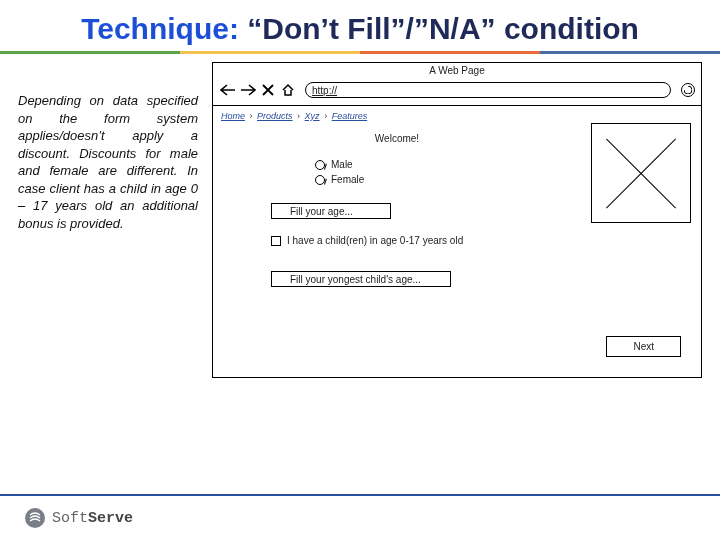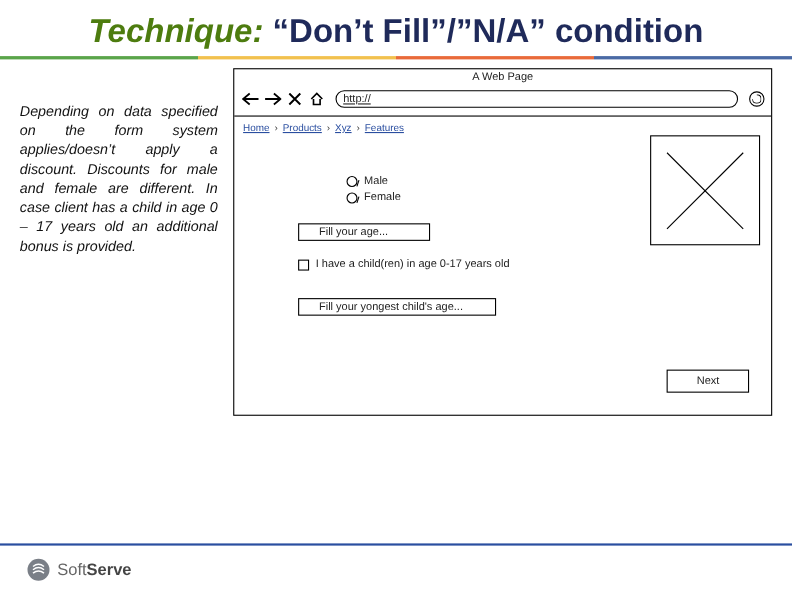--- a/index.html
+++ b/index.html
@@ -11,21 +11,21 @@
     overflow: hidden;
   }
   .slide-title {
     text-align: center;
     padding: 12px 10px 6px;
     font-size: 30px;
     font-weight: 800;
     color: #1f2a5a;
     line-height: 1.1;
   }
-  .slide-title .tt1 { color: #4d7c0f; font-style: italic; }
+  .slide-title .tt1 { color: #1d4ed8; }
   .slide-title .tt2 { color: #1f2a5a; }
   .color-bar {
     height: 3px; width: 100%;
     display: flex;
     margin-bottom: 8px;
   }
   .color-bar div { flex: 1; }
   .cb1 { background: #5aa54a; }
   .cb2 { background: #f2c14e; }
   .cb3 { background: #e96a3a; }
@@ -85,21 +85,21 @@
     border-radius: 50%;
     position: relative;
     margin-left: 4px;
     display: inline-flex; align-items: center; justify-content: center;
   }
   .hr1 { position: absolute; top: 42px; left: 0; right: 0; border-top: 1.5px solid #000; }
   .breadcrumb {
     position: absolute; top: 48px; left: 8px;
     font-size: 9px;
   }
-  .breadcrumb a { color: #2a4ea0; text-decoration: underline; cursor: default; }
+  .breadcrumb a { color: #2a4ea0; text-decoration: underline; cursor: default; font-style: italic; }
   .breadcrumb .sep { color: #333; margin: 0 2px; }
   .welcome {
     position: absolute; top: 70px; left: 0; right: 120px;
     text-align: center;
   }
   .bigx {
     position: absolute;
     top: 60px; right: 10px;
     width: 100px; height: 100px;
     border: 1.5px solid #000;
@@ -153,20 +153,21 @@
     border: 1.5px solid #000;
     padding: 4px 26px;
   }
   .footer {
     position: absolute;
     left: 0; right: 0; bottom: 0;
     height: 46px;
     border-top: 2px solid #2a4ea0;
     display: flex; align-items: center;
     padding-left: 24px;
+    font-family: Liberation Mono, monospace;
   }
   .logo-mark {
     width: 22px; height: 22px;
     display: inline-flex; align-items: center; justify-content: center;
     margin-right: 6px;
   }
   .logo-text { font-size: 15px; color: #666; }
   .logo-text b { color: #444; }
 </style>
 </head>
@@ -225,20 +226,21 @@
     <div class="breadcrumb">
       <a>Home</a>
       <span class="sep">›</span>
       <a>Products</a>
       <span class="sep">›</span>
       <a>Xyz</a>
       <span class="sep">›</span>
       <a>Features</a>
     </div>
 
+    <div class="welcome">Welcome!</div>
 
     <div class="bigx"></div>
 
     <div class="radios">
       <div class="radio-row">
         <span class="radio-dot"></span>
         <span>Male</span>
       </div>
       <div class="radio-row">
         <span class="radio-dot"></span>

